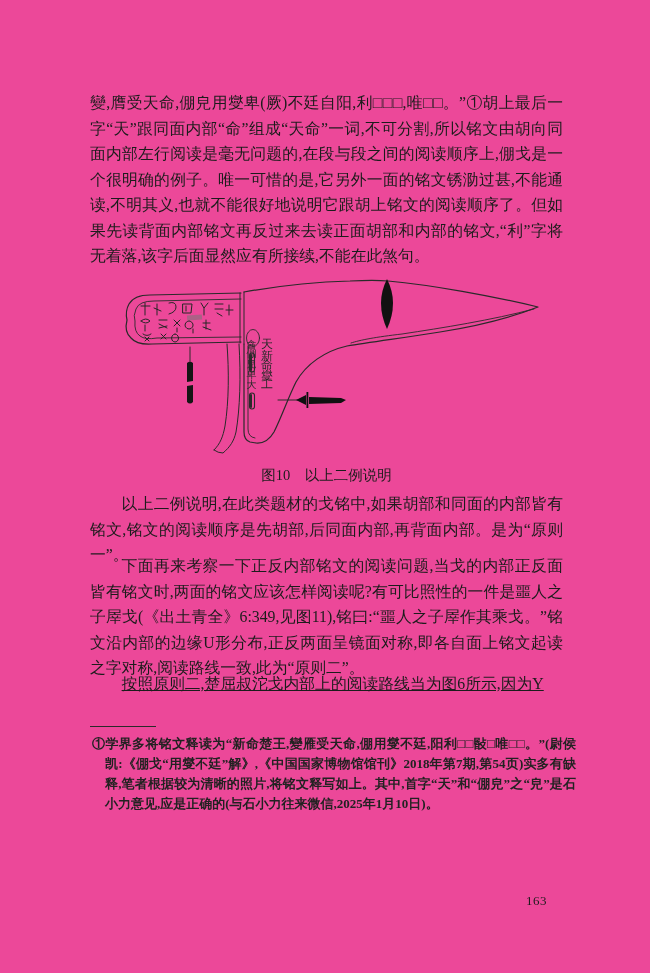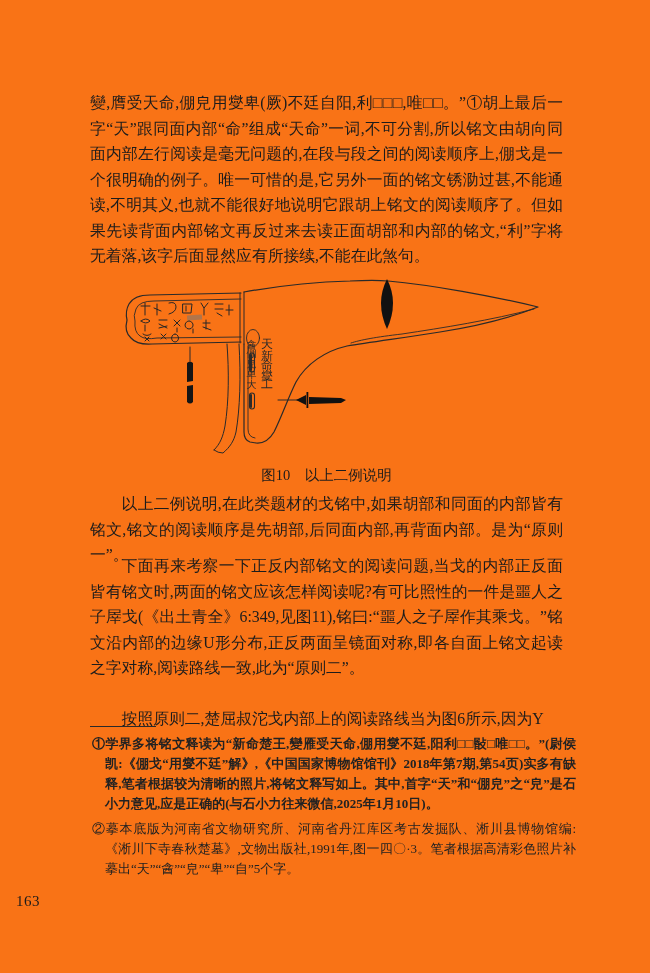--- a/index.html
+++ b/index.html
@@ -1,32 +1,32 @@
 <!DOCTYPE html>
 <html lang="zh"><head>
 <meta charset="utf-8">
 <style>
   html,body{margin:0;padding:0;}
   body{
     width:650px;height:973px;position:relative;background:#ffffff;overflow:hidden;
     font-family:"Liberation Serif","DejaVu Serif",serif;
     color:#1b1b1b;
   }
-  .page{position:absolute;inset:0;background:#f97316;}
+  .page{position:absolute;inset:0;background:#ec4899;}
   .main-para{
     position:absolute;left:90px;width:473px;margin:0;
     font-size:15.8px;line-height:25.5px;text-align:justify;
     text-justify:inter-ideograph;
     color:#1c1c1c;
   }
   .indent{text-indent:2em;}
   #para1{top:90px;}
   #para2{top:491px;}
   #para3{top:553px;}
-  #para4{top:706px;}
+  #para4{top:671px;text-decoration:underline;}
 
   .figure-wrap{position:absolute;left:110px;top:276px;width:440px;height:188px;}
   .figure-wrap svg{position:absolute;left:0;top:0;}
   .v-col{
     position:absolute;
     writing-mode:vertical-rl;text-orientation:upright;
     color:#2a2a2a;line-height:1;
     font-family:"Liberation Serif","DejaVu Serif",serif;
   }
   .v-col-left{left:136px;top:55px;font-size:10px;letter-spacing:10px;}
@@ -45,22 +45,22 @@
   .footnote{
     position:absolute;left:92px;width:471px;margin:0;
     font-size:13px;line-height:20px;text-align:justify;
     text-justify:inter-ideograph;color:#222;
     padding-left:13px;text-indent:-13px;
   }
   #fn1{top:734px;font-weight:bold;}
   #fn2{top:819px;}
 
   .page-number{
-    position:absolute;top:893px;left:16px;width:547px;text-align:left;
-    font-size:15px;color:#1c1c1c;letter-spacing:0.5px;
+    position:absolute;top:893px;left:0;width:547px;text-align:right;
+    font-size:13px;color:#1c1c1c;letter-spacing:0.5px;
   }
 </style>
 </head>
 <body>
 
 <div class="page">
 
   <p id="para1" class="main-para">變,膺受天命,倗皃用燮卑(厥)不廷自阳,利□□□,唯□□。”①胡上最后一字“天”跟同面内部“命”组成“天命”一词,不可分割,所以铭文由胡向同面内部左行阅读是毫无问题的,在段与段之间的阅读顺序上,倗戈是一个很明确的例子。唯一可惜的是,它另外一面的铭文锈泐过甚,不能通读,不明其义,也就不能很好地说明它跟胡上铭文的阅读顺序了。但如果先读背面内部铭文再反过来去读正面胡部和内部的铭文,“利”字将无着落,该字后面显然应有所接续,不能在此煞句。</p>
 
   <div class="figure-wrap">
@@ -136,17 +136,16 @@
   <p id="para2" class="main-para indent">以上二例说明,在此类题材的戈铭中,如果胡部和同面的内部皆有铭文,铭文的阅读顺序是先胡部,后同面内部,再背面内部。是为“原则一”。</p>
 
   <p id="para3" class="main-para indent">下面再来考察一下正反内部铭文的阅读问题,当戈的内部正反面皆有铭文时,两面的铭文应该怎样阅读呢?有可比照性的一件是噩人之子屖戈(《出土青全》6:349,见图11),铭曰:“噩人之子屖作其乘戈。”铭文沿内部的边缘U形分布,正反两面呈镜面对称,即各自面上铭文起读之字对称,阅读路线一致,此为“原则二”。</p>
 
   <p id="para4" class="main-para indent">按照原则二,楚屈叔沱戈内部上的阅读路线当为图6所示,因为Y</p>
 
   <div class="fn-rule"></div>
 
   <p id="fn1" class="footnote"><span>①</span><span>学界多将铭文释读为“新命楚王,變雁受天命,倗用燮不廷,阳利□□敯□唯□□。”(尉侯凯:《倗戈“用燮不廷”解》,《中国国家博物馆馆刊》2018年第7期,第54页)实多有缺释,笔者根据较为清晰的照片,将铭文释写如上。其中,首字“天”和“倗皃”之“皃”是石小力意见,应是正确的(与石小力往来微信,2025年1月10日)。</span></p>
 
-  <p id="fn2" class="footnote"><span>②</span><span>摹本底版为河南省文物研究所、河南省丹江库区考古发掘队、淅川县博物馆编:《淅川下寺春秋楚墓》,文物出版社,1991年,图一四〇·3。笔者根据高清彩色照片补摹出“天”“酓”“皃”“卑”“自”5个字。</span></p>
 
   <div class="page-number">163</div>
 
 </div>
 
 </body></html>

